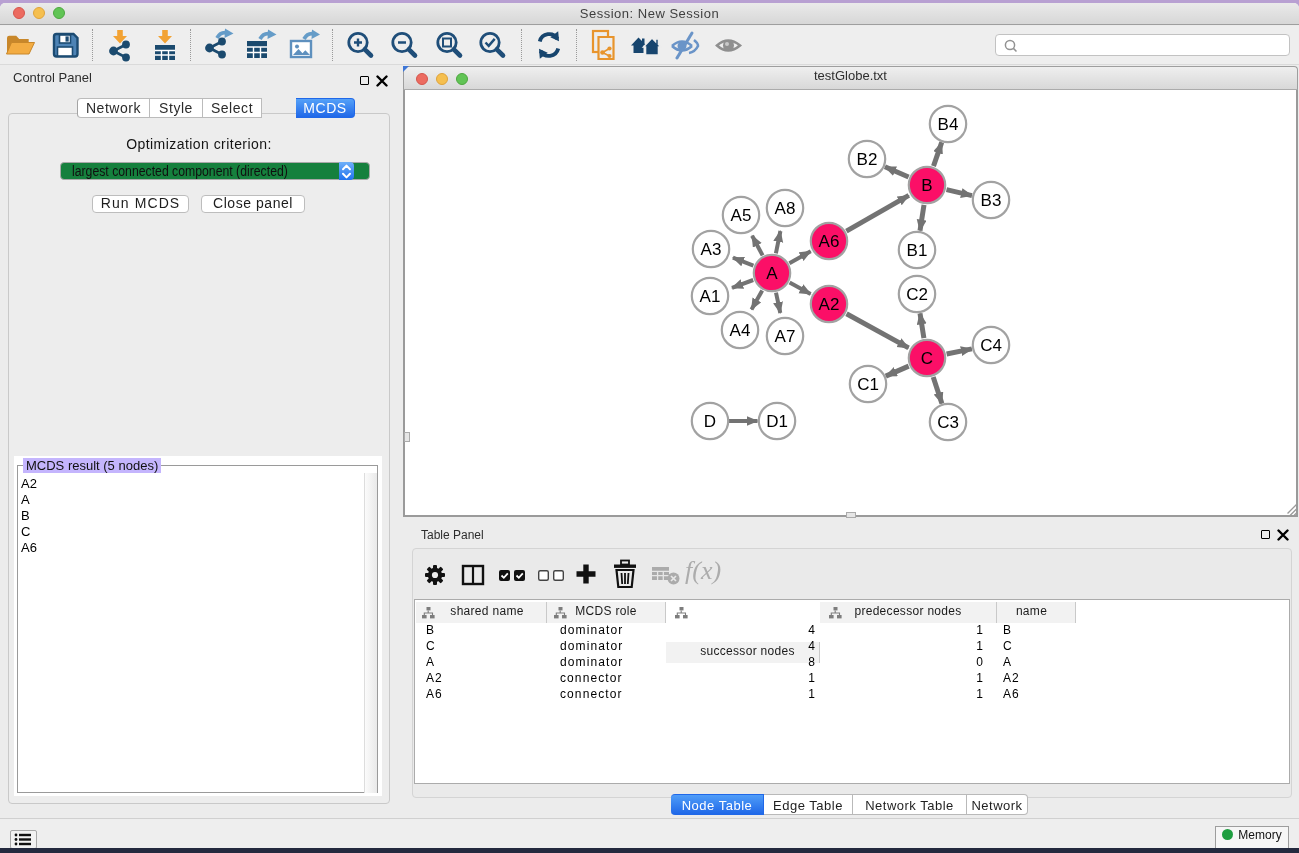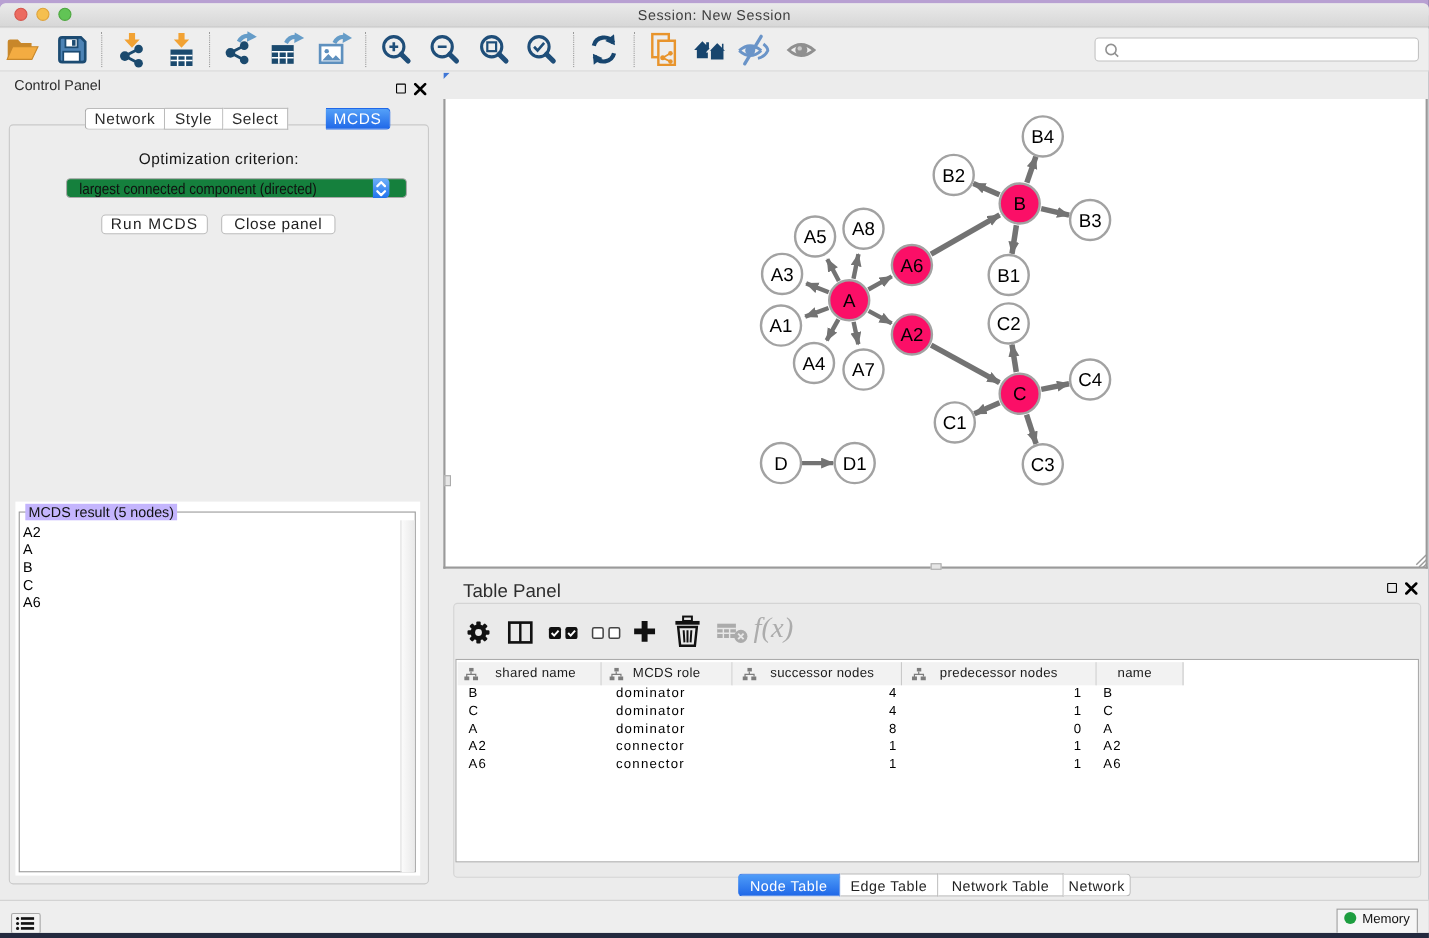--- a/index.html
+++ b/index.html
@@ -25,21 +25,21 @@
 #mcdsBorder { left:3px; top:9px; width:361px; height:328px; border:1px solid #9A9A9A; }
 #mcdsLegend { left:9px; top:2px; background:#c4b5fd; padding:0 3px; font-size:13px; color:#111; }
 #mcdsList { left:7px; top:20px; font-size:13px; color:#000; line-height:16px; }
 #mcdsScroll { left:350px; top:17px; width:13px; height:320px; background:linear-gradient(to right,#FBFBFB,#E9E9E9); border-left:1px solid #DDD; }
 
 #nwTitle { left:403px; top:63px; width:895px; height:24px; background:linear-gradient(#EFEFEF,#D8D8D8); border:1px solid #9E9E9E; border-bottom:1px solid #ABABAB; border-radius:4px 4px 0 0; }
 #nwTitle .tl { position:absolute; top:6px; width:12px; height:12px; border-radius:50%; }
 #nwTitleTxt { width:100%; text-align:center; font-size:13px; color:#2E2E2E; line-height:15px; margin-top:1px; }
 #nwCanvas { left:403px; top:87px; width:895px; height:427px; background:#fff; border:2px solid #9A9A9A; border-top:none; }
 
-#tpHeader { left:421px; top:525px; font-size:17px; color:#2d2d2d; }
+#tpHeader { left:421px; top:525px; font-size:12px; color:#2d2d2d; }
 #tpPanel { left:412px; top:545px; width:880px; height:250px; background:#EAEAEA; border:1px solid #D4D4D4; border-radius:4px; }
 #tpToolbar { left:415px; top:552px; width:874px; height:40px; }
 #tbl { left:414px; top:596px; width:876px; height:185px; background:#fff; border:1px solid #ABABAB; }
 .th { position:absolute; top:2px; height:21px; background:#F2F2F2; border-right:1px solid #C9C9C9; font-size:12px; letter-spacing:0.3px; color:#1b1b1b; }
 .th .lbl { position:absolute; width:100%; text-align:center; line-height:19px; }
 .trow { position:absolute; font-size:12px; letter-spacing:1.1px; color:#000; height:16px; line-height:16px; }
 .btab { position:absolute; top:791px; height:21px; line-height:21px; font-size:13px; letter-spacing:0.5px; color:#1f1f1f; background:#fff; border:1px solid #B9B9B9; border-left:none; text-align:center; }
 #statusbar { left:0; top:815px; width:1299px; height:33px; background:#EEEEEE; border-top:1px solid #D0D0D0; }
 #memBtn { position:absolute; left:1215px; top:7px; width:74px; height:24px; background:#F6F6F6; border:1px solid #9d9d9d; font-size:12px; color:#111; line-height:17px; text-align:center; }
 #listBtn { position:absolute; left:10px; top:11px; width:27px; height:19px; background:#F2F2F2; border:1px solid #A8A8A8; border-radius:2px; }
@@ -219,20 +219,26 @@
   <div class="btn" style="left:92px;top:192px;width:97px;height:18px;line-height:15px;letter-spacing:1.1px;">Run MCDS</div>
   <div class="btn" style="left:201px;top:192px;width:104px;height:18px;line-height:15px;letter-spacing:0.55px;">Close panel</div>
 
   <div class="abs" id="mcdsBox">
     <div class="abs" id="mcdsBorder"></div>
     <div class="abs" id="mcdsLegend">MCDS result (5 nodes)</div>
     <div class="abs" id="mcdsList">A2<br>A<br>B<br>C<br>A6</div>
     <div class="abs" id="mcdsScroll"></div>
   </div>
 
+  <div class="abs" id="nwTitle">
+    <div class="tl" style="left:12px;background:#EC6B60;border:1px solid #D5554C;"></div>
+    <div class="tl" style="left:32px;background:#F5BF4F;border:1px solid #DFA33B;"></div>
+    <div class="tl" style="left:52px;background:#61C455;border:1px solid #4DA73F;"></div>
+    <div id="nwTitleTxt">testGlobe.txt</div>
+  </div>
   <div class="abs" id="nwCanvas"></div>
   <svg class="abs" style="left:403px;top:87px;" width="895" height="427" viewBox="403 87 895 427">
     <defs>
         <marker id="ah" markerWidth="13" markerHeight="11" refX="11" refY="5" orient="auto" markerUnits="userSpaceOnUse">
           <path d="M0 0 L12 5 L0 10 z" fill="#737373"></path>
         </marker>
       </defs>
     <g stroke="#737373">
       <line x1="762.6" y1="252.4" x2="752.1" y2="232.7" stroke-width="4" marker-end="url(#ah)"></line>
       <line x1="775.9" y1="250.4" x2="780.4" y2="228.0" stroke-width="4" marker-end="url(#ah)"></line>
@@ -358,21 +364,21 @@
       </svg>
     <div class="abs" style="left:270px;top:1px;font-family:'Liberation Serif',serif;font-style:italic;font-size:26px;color:#ACACAC;">f(x)</div>
   </div>
   <div class="abs" id="tbl">
     <div class="th" style="left:1px;width:131px;">
         <div class="lbl" style="padding-left:12px;">shared name</div>
       </div>
     <div class="th" style="left:132px;width:119px;">
         <div class="lbl">MCDS role</div>
       </div>
-    <div class="th" style="left:251px;width:154px;">
+    <div class="th" style="left:251px;width:154px;margin-top:40px;">
         <div class="lbl" style="padding-left:10px;">successor nodes</div>
       </div>
     <div class="th" style="left:405px;width:177px;">
         <div class="lbl">predecessor nodes</div>
       </div>
     <div class="th" style="left:582px;width:79px;">
         <div class="lbl" style="padding-right:9px;">name</div>
       </div>
     <svg class="abs hicon" style="left:7px;top:7px;" width="13" height="12" viewBox="0 0 13 12">
         <g fill="#7d7d7d">

